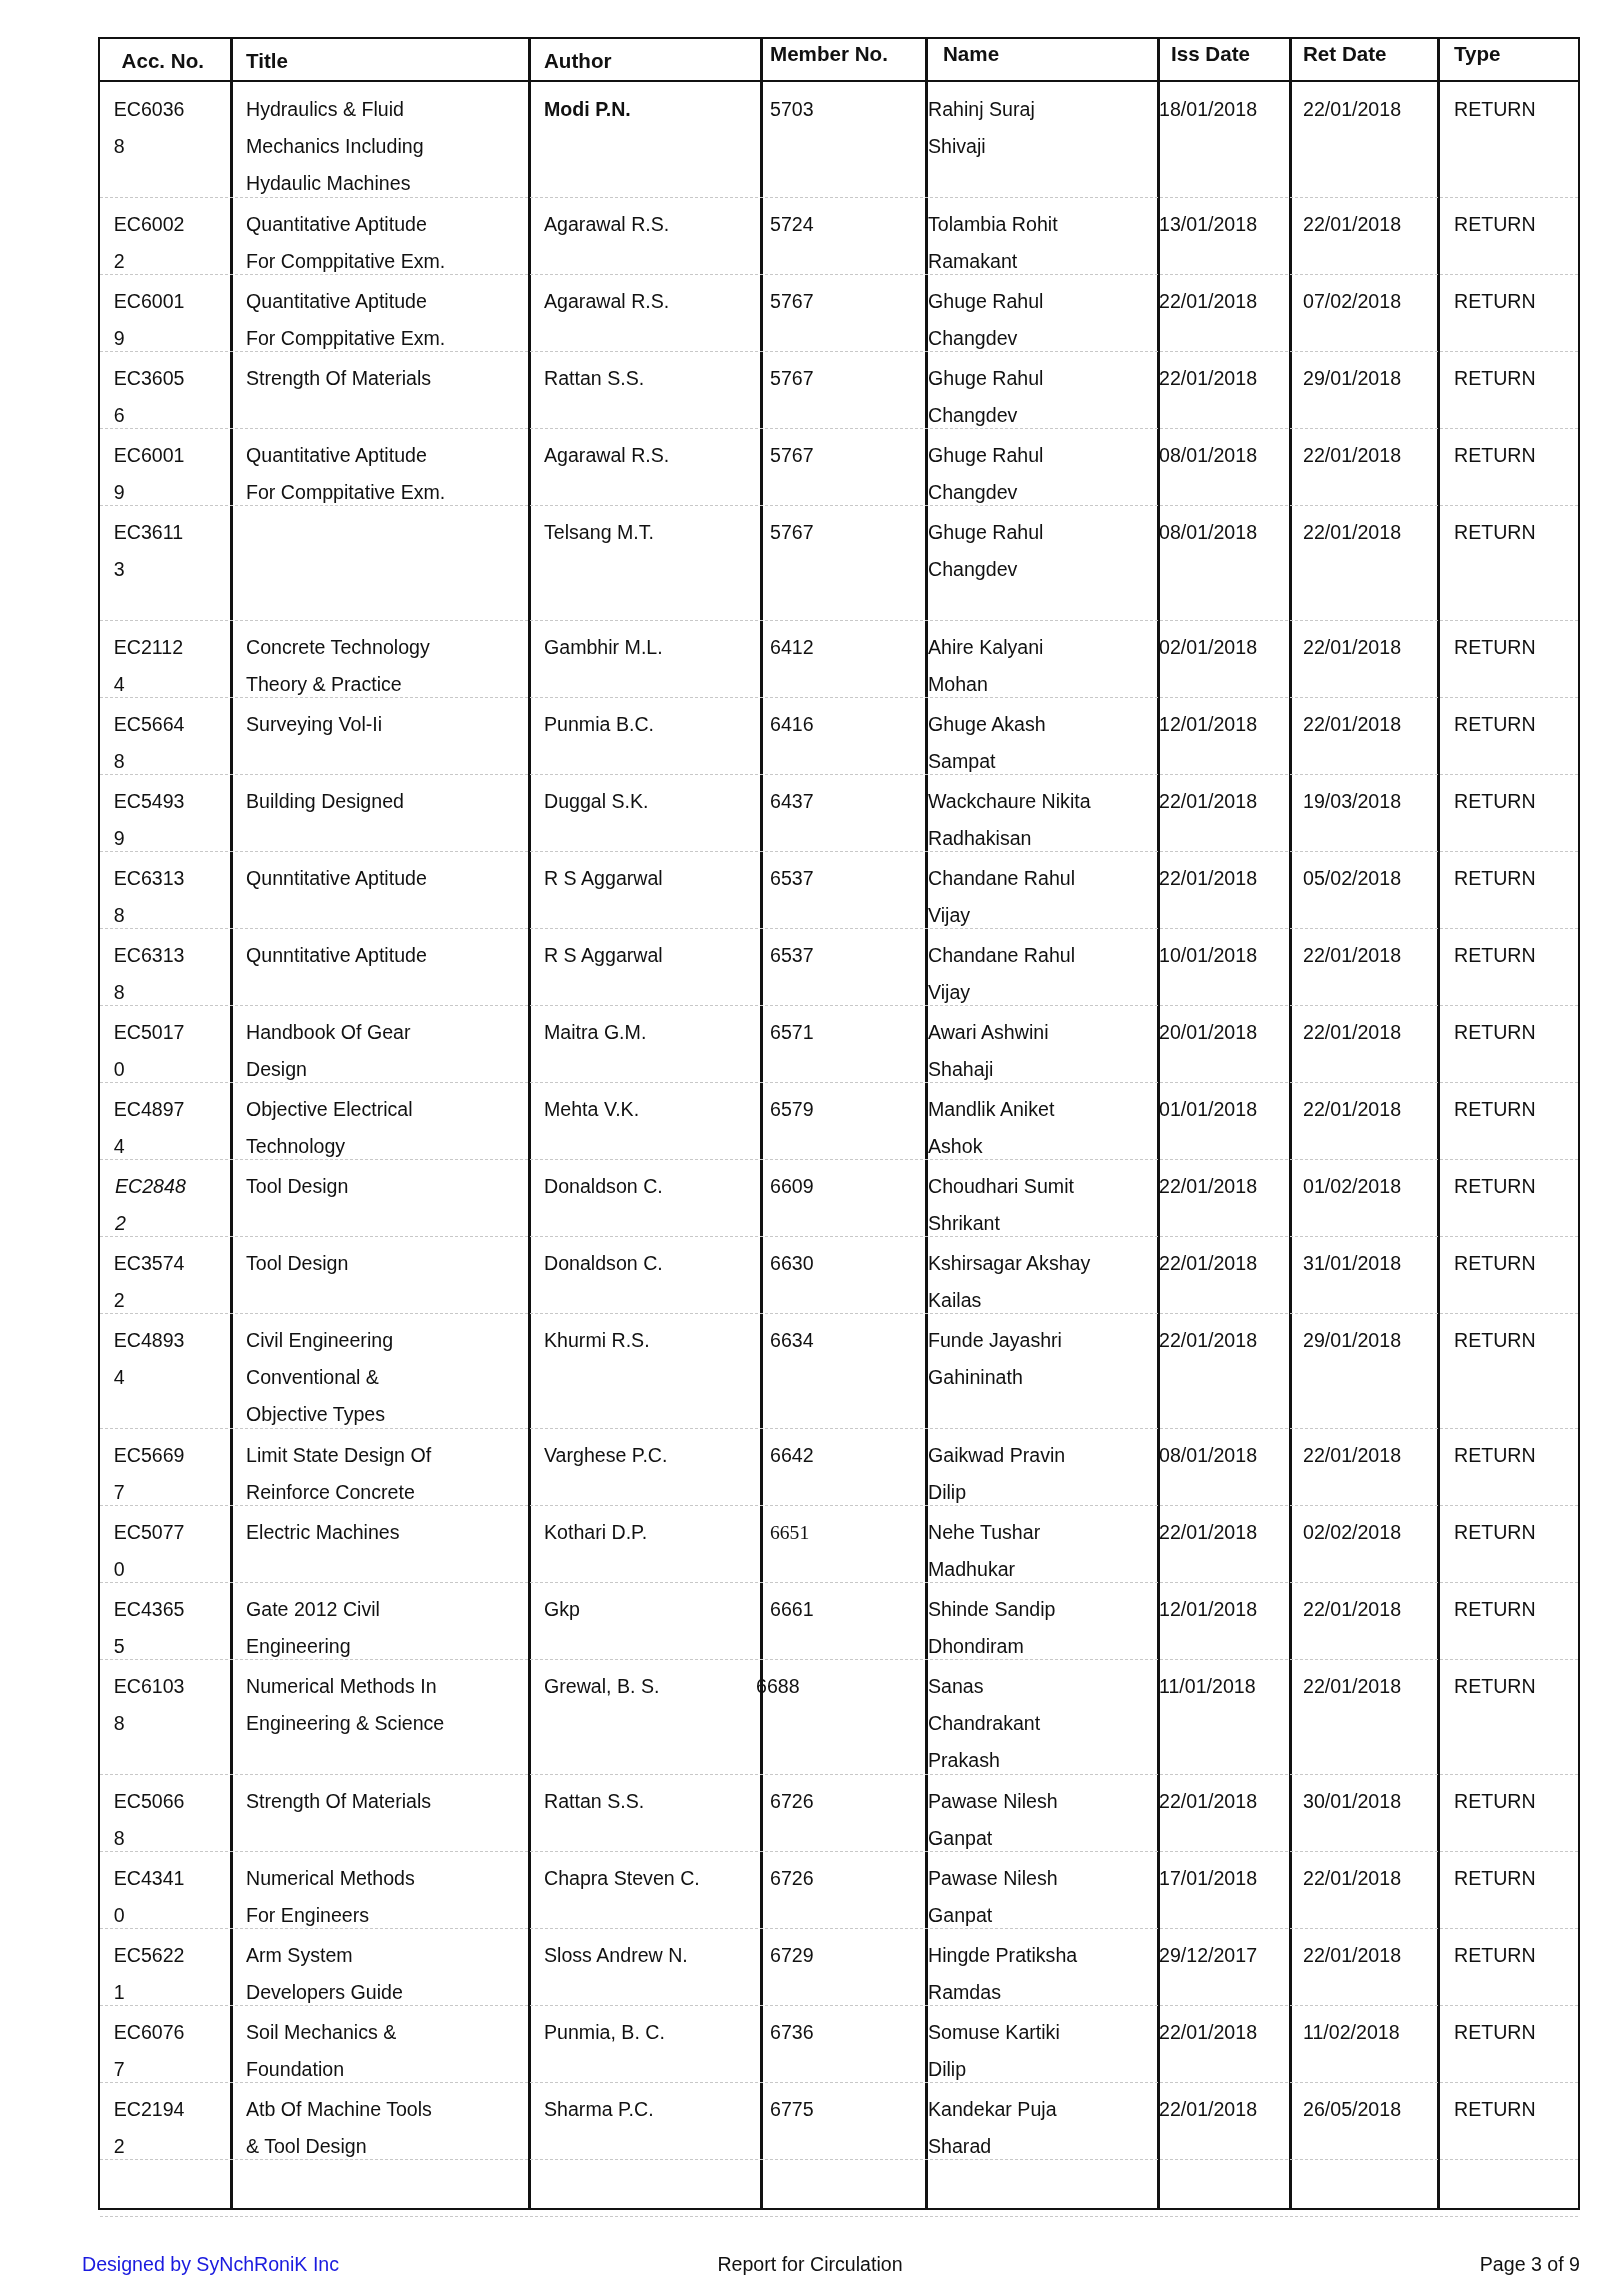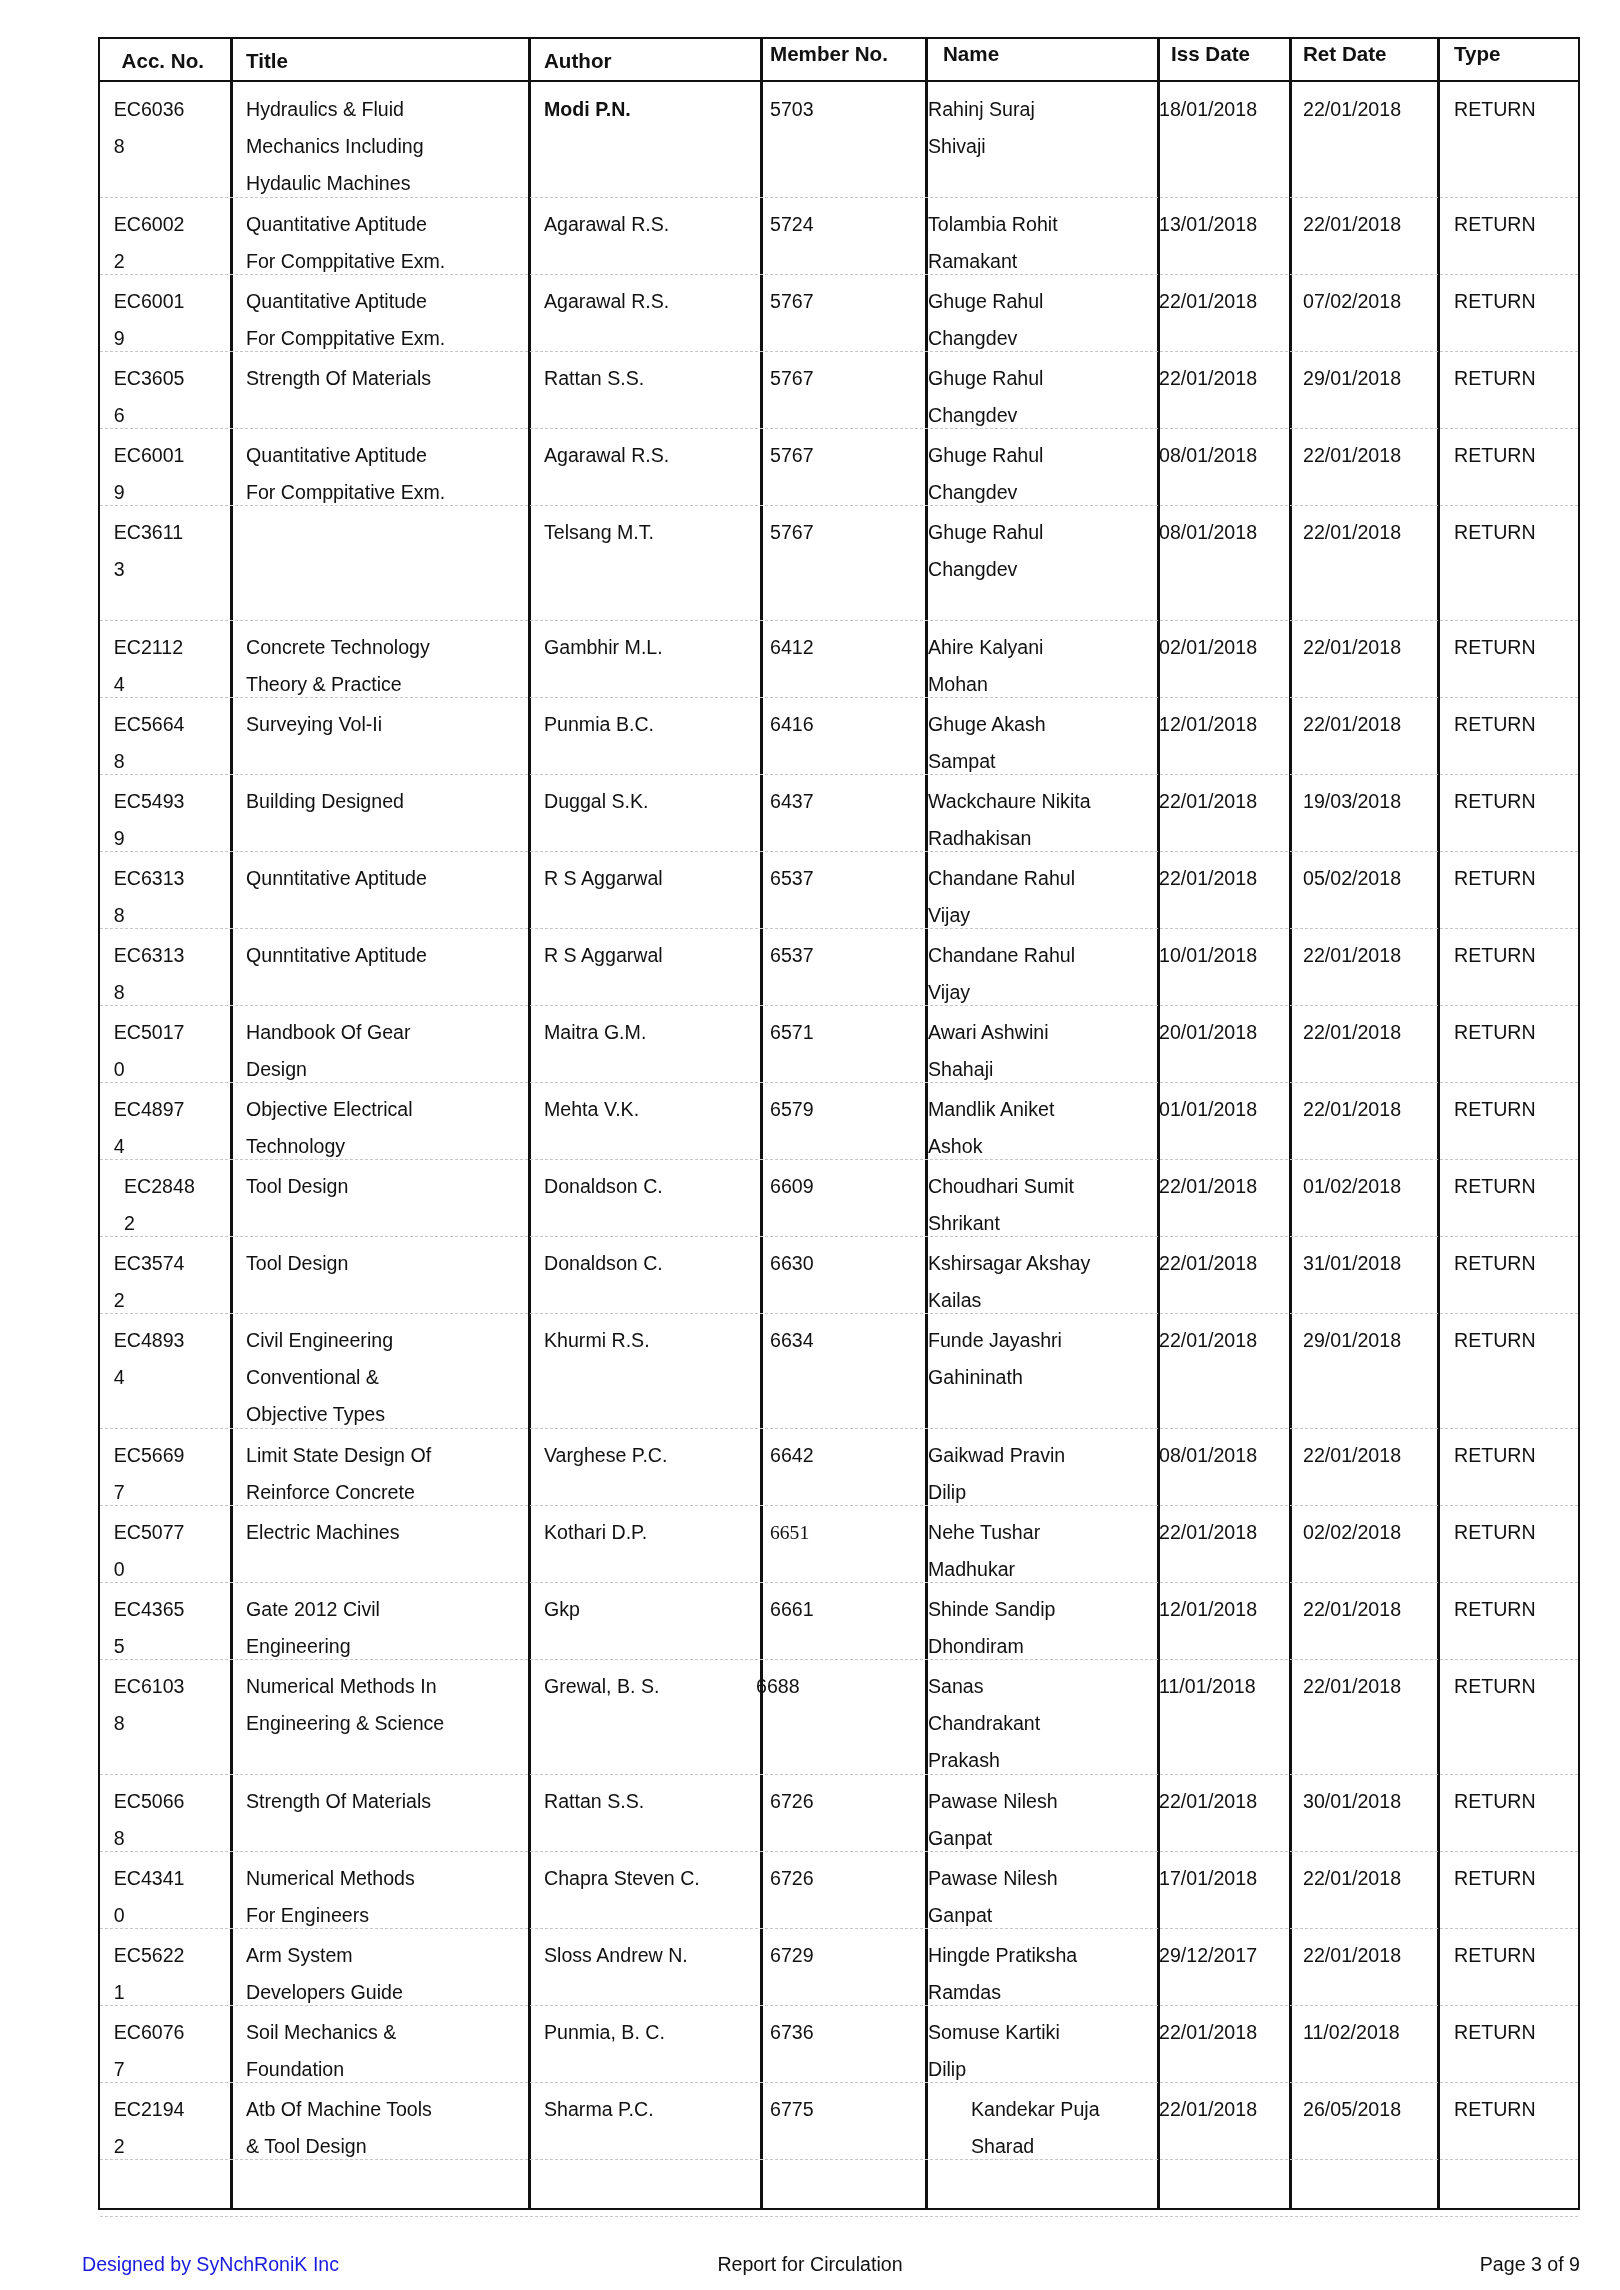--- a/index.html
+++ b/index.html
@@ -199,21 +199,21 @@
 Technology</div>
         <div class="cell" style="left: 444px;">Mehta V.K.</div>
         <div class="cell" style="left: 670px;">6579</div>
         <div class="cell" style="left: 828px;">Mandlik Aniket
 Ashok</div>
         <div class="cell" style="left: 1059px;">01/01/2018</div>
         <div class="cell" style="left: 1203px;">22/01/2018</div>
         <div class="cell" style="left: 1354px;">RETURN</div>
       </div>
       <div class="row" style="height: 77px;">
-        <div class="cell" style="left: 24px;">EC2848
+        <div class="cell" style="left: 15px; font-style: italic;">EC2848
 2</div>
         <div class="cell" style="left: 146px;">Tool Design</div>
         <div class="cell" style="left: 444px;">Donaldson C.</div>
         <div class="cell" style="left: 670px;">6609</div>
         <div class="cell" style="left: 828px;">Choudhari Sumit
 Shrikant</div>
         <div class="cell" style="left: 1059px;">22/01/2018</div>
         <div class="cell" style="left: 1203px;">01/02/2018</div>
         <div class="cell" style="left: 1354px;">RETURN</div>
       </div>
@@ -346,21 +346,21 @@
         <div class="cell" style="left: 1203px;">11/02/2018</div>
         <div class="cell" style="left: 1354px;">RETURN</div>
       </div>
       <div class="row" style="height: 77px;">
         <div class="cell" style="left: 13.7px;">EC2194
 2</div>
         <div class="cell" style="left: 146px;">Atb Of Machine Tools
 &amp; Tool Design</div>
         <div class="cell" style="left: 444px;">Sharma P.C.</div>
         <div class="cell" style="left: 670px;">6775</div>
-        <div class="cell" style="left: 828px; padding-left: 43px;">Kandekar Puja
+        <div class="cell" style="left: 828px;">Kandekar Puja
 Sharad</div>
         <div class="cell" style="left: 1059px;">22/01/2018</div>
         <div class="cell" style="left: 1203px;">26/05/2018</div>
         <div class="cell" style="left: 1354px;">RETURN</div>
       </div>
       <div class="row" style="height: 57px;"></div>
     </div>
 </div>
 
 <div class="footer f-left">Designed by SyNchRoniK Inc</div>

